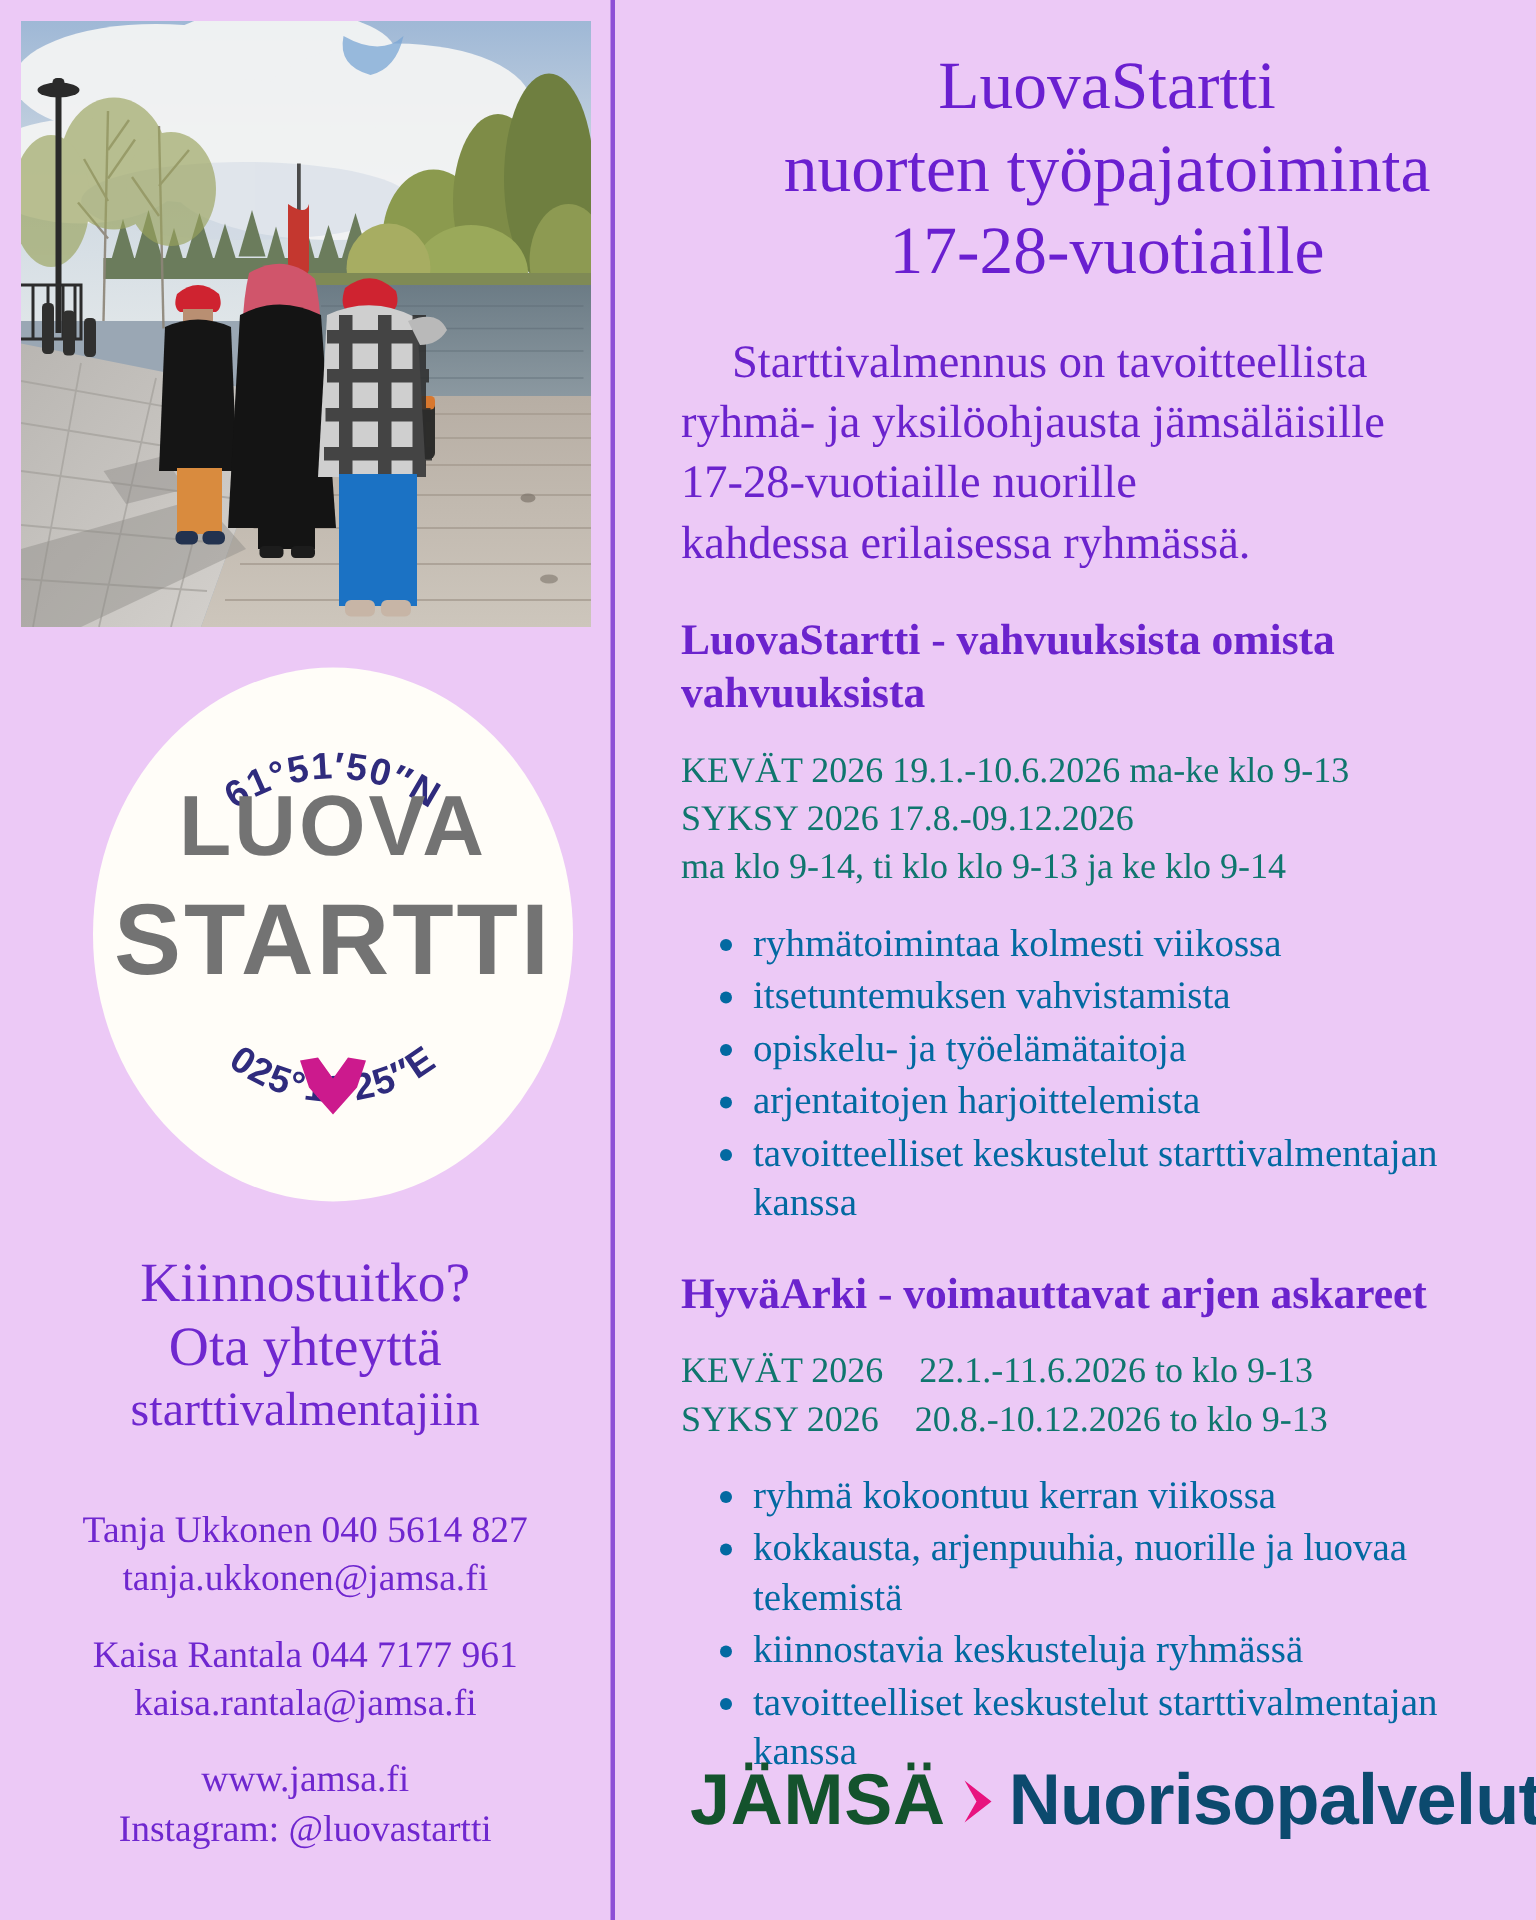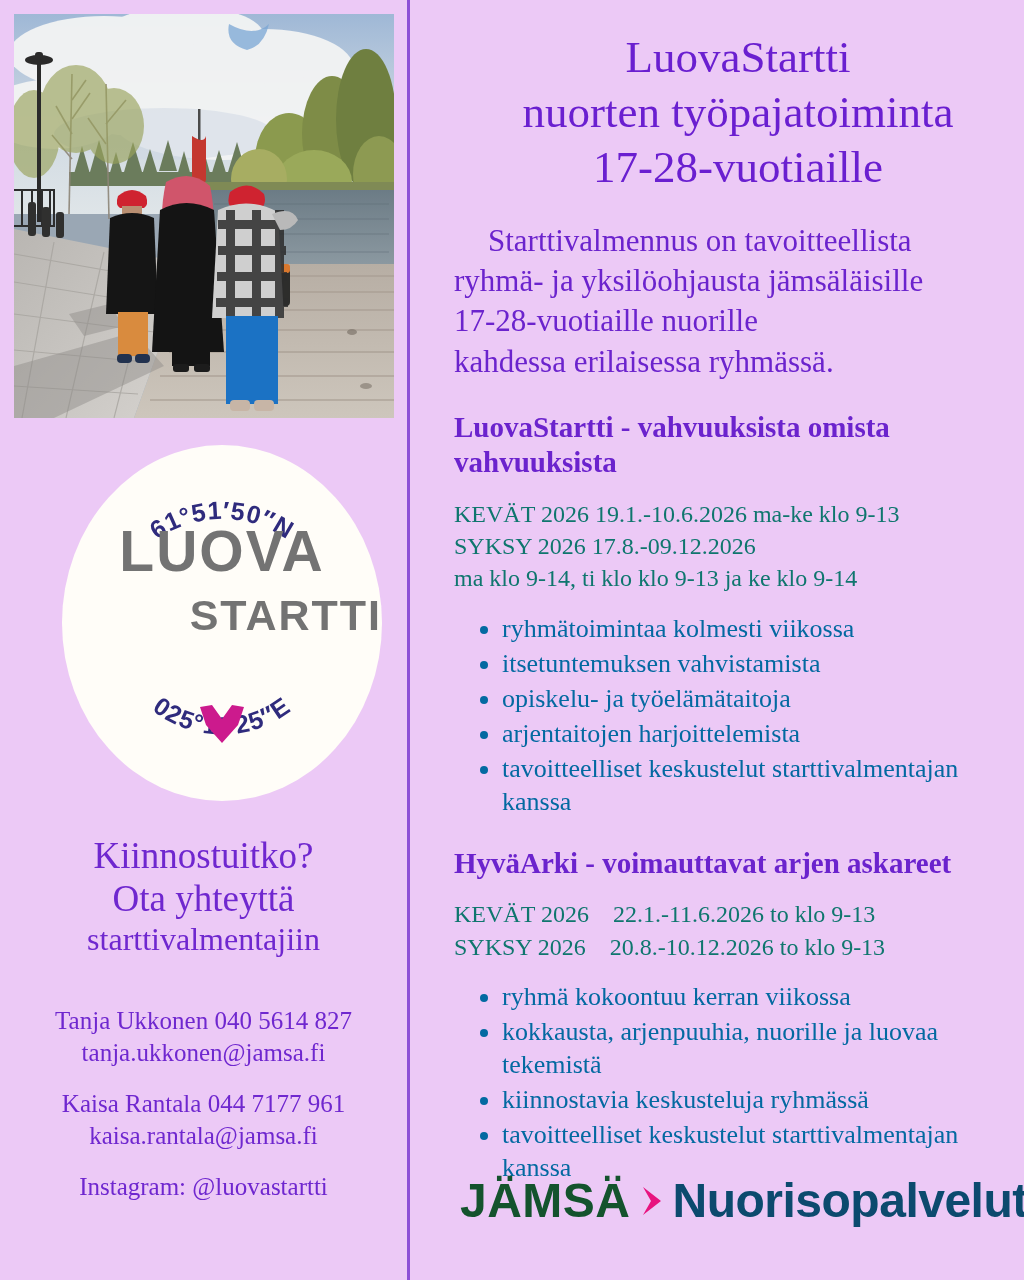--- a/index.html
+++ b/index.html
@@ -65,21 +65,21 @@
     left: 0; top: 79px;
     width: 320px;
     text-align: center;
     font-family: Liberation Sans, sans-serif;
     font-weight: 700;
     color: #737373;
     line-height: 0.98;
     letter-spacing: 1px;
   }
   .logo-main .l1 { font-size: 57px; display:block; letter-spacing: 2px;}
-  .logo-main .l2 { font-size: 43px; display:block; letter-spacing: 2px; margin-top: 14px; text-align: right;}
+  .logo-main .l2 { font-size: 67px; display:block; letter-spacing: 2px; margin-top: 14px;}
 
   .logo-heart {
     position: absolute;
     left: 50%; top: 258px;
     transform: translateX(-50%);
     width: 48px; height: 42px;
   }
 
   
   .cta {
@@ -417,20 +417,21 @@
     <div class="contacts">
       <div class="contact-block">
         <div>Tanja Ukkonen 040 5614 827</div>
         <div>tanja.ukkonen@jamsa.fi</div>
       </div>
       <div class="contact-block">
         <div>Kaisa Rantala 044 7177 961</div>
         <div>kaisa.rantala@jamsa.fi</div>
       </div>
       <div class="weblinks">
+        <div>www.jamsa.fi</div>
         <div>Instagram: @luovastartti</div>
       </div>
     </div>
   </div>
 
   <div class="divider"></div>
 
   <div class="right-col">
 
     <div class="title">

